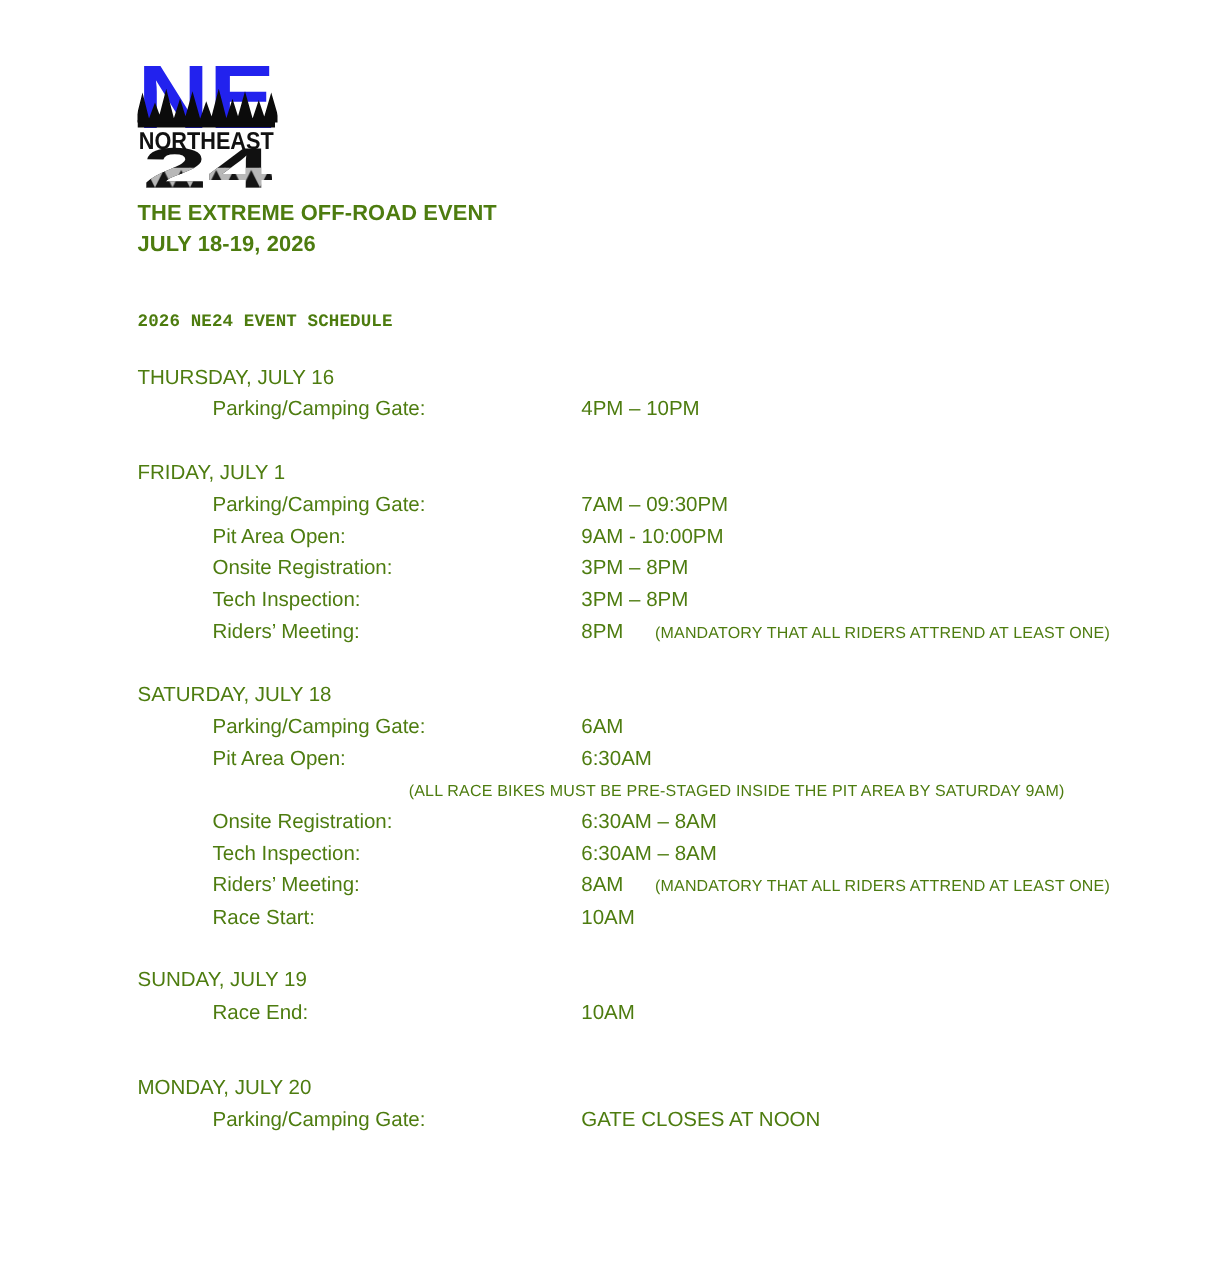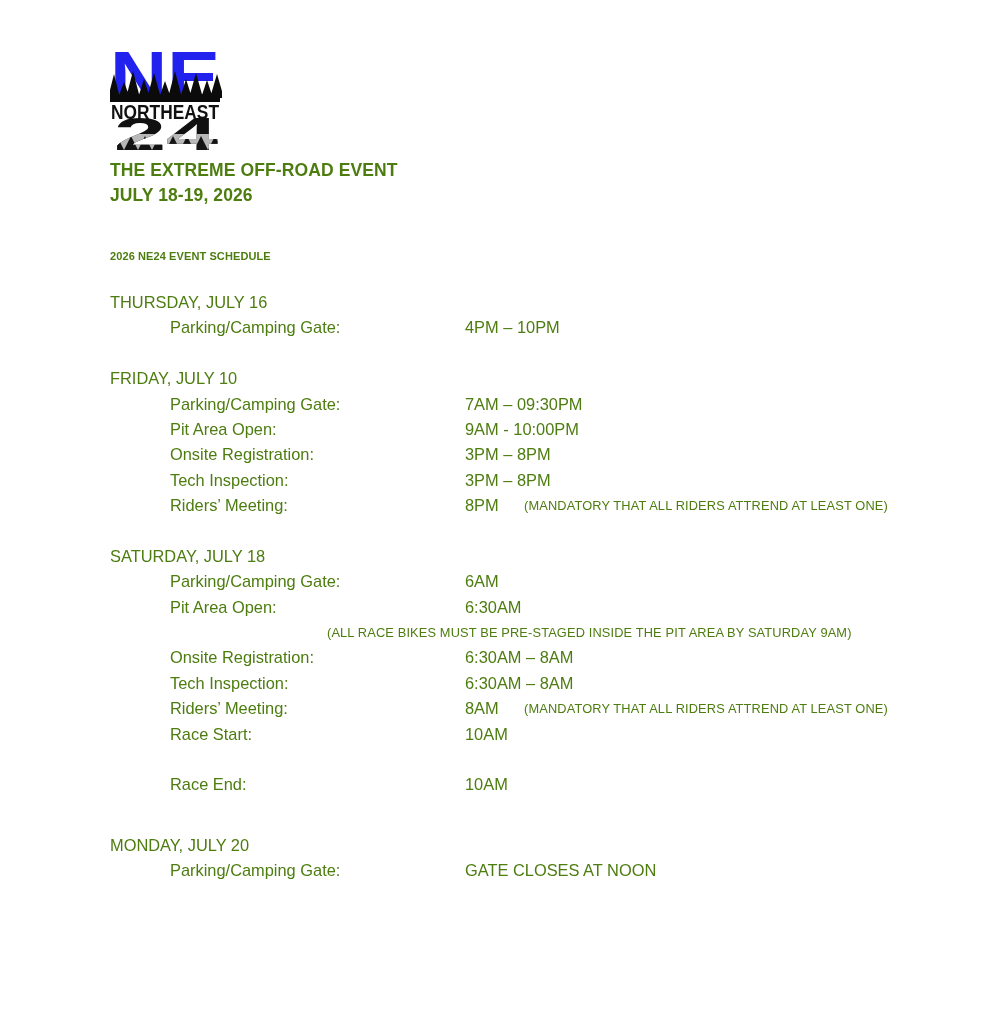--- a/index.html
+++ b/index.html
@@ -27,23 +27,24 @@
     font-size: 17.5px;
     line-height: 25.4px;
     letter-spacing: 0.1px;
     white-space: nowrap;
   }
   .schedule-title {
     position: absolute;
     left: 110px;
     top: 250px;
     font-weight: 700;
-    font-size: 11px;
+    font-size: 14px;
     letter-spacing: 0.1px;
     white-space: nowrap;
+    font-family: Liberation Mono, monospace;
   }
   .schedule {
     position: absolute;
     left: 110px;
     top: 290px;
     width: 800px;
     font-size: 16.4px;
     font-weight: 400;
   }
   .day + .day { margin-top: 25.4px; }
@@ -109,21 +110,21 @@
 
   <div class="schedule">
       <div class="day">
         <div class="day-header">THURSDAY, JULY 16</div>
         <div class="row">
           <span class="label">Parking/Camping Gate:</span>
           <span class="time">4PM – 10PM</span>
         </div>
       </div>
       <div class="day">
-        <div class="day-header">FRIDAY, JULY 10</div>
+        <div class="day-header">FRIDAY, JULY 1</div>
         <div class="row">
           <span class="label">Parking/Camping Gate:</span>
           <span class="time">7AM – 09:30PM</span>
         </div>
         <div class="row">
           <span class="label">Pit Area Open:</span>
           <span class="time">9AM - 10:00PM</span>
         </div>
         <div class="row">
           <span class="label">Onsite Registration:</span>
@@ -164,20 +165,21 @@
           <span class="label">Riders’ Meeting:</span>
           <span class="time">8AM</span>
           <span class="note-inline">(MANDATORY THAT ALL RIDERS ATTREND AT LEAST ONE)</span>
         </div>
         <div class="row">
           <span class="label">Race Start:</span>
           <span class="time">10AM</span>
         </div>
       </div>
       <div class="day">
+        <div class="day-header">SUNDAY, JULY 19</div>
         <div class="row">
           <span class="label">Race End:</span>
           <span class="time">10AM</span>
         </div>
       </div>
       <div class="day">
         <div class="day-header">MONDAY, JULY 20</div>
         <div class="row">
           <span class="label">Parking/Camping Gate:</span>
           <span class="time">GATE CLOSES AT NOON</span>

